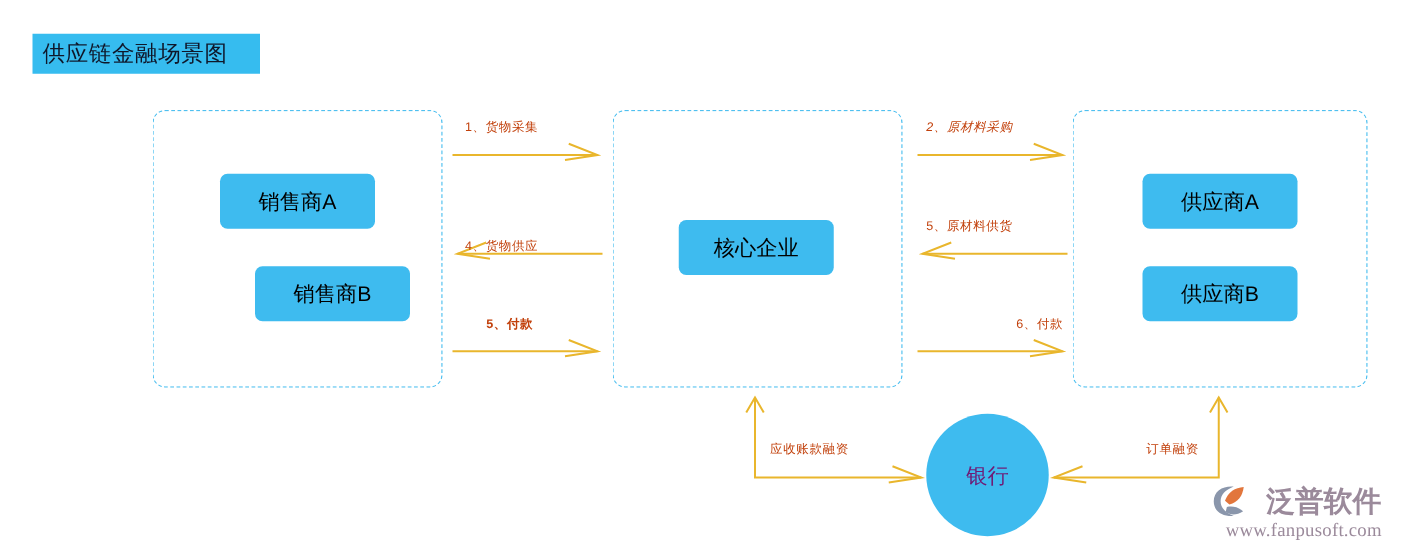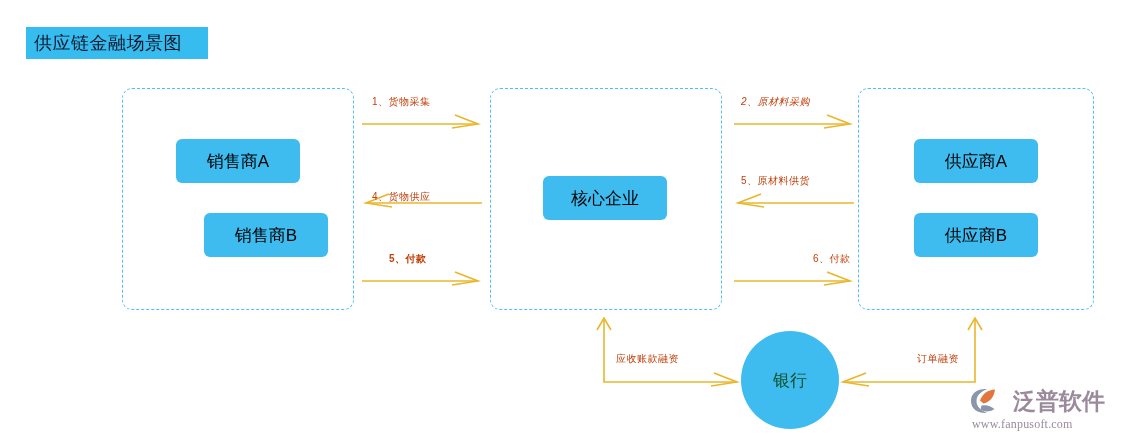--- a/index.html
+++ b/index.html
@@ -71,21 +71,21 @@
 
   
   #node-bank {
     position: absolute;
     left: 741px;
     top: 331px;
     width: 98px;
     height: 98px;
     border-radius: 50%;
     background: #3ebbef;
-    color: #14532d;
+    color: #701a75;
     font-size: 17px;
     display: flex;
     align-items: center;
     justify-content: center;
     white-space: nowrap;
   }
 
   
   .flow-label {
     position: absolute;
@@ -121,26 +121,27 @@
   #logo-wordmark {
     color: #9b8a9b;
     font-size: 23px;
     font-weight: bold;
     letter-spacing: 0px;
     white-space: nowrap;
     margin-left: 15px;
   }
   #logo-url {
     color: #9b8a9b;
-    font-size: 12px;
+    font-size: 15px;
     font-family: "Liberation Serif", "DejaVu Serif", serif;
     letter-spacing: 0.2px;
     margin-top: 1px;
     margin-left: 4px;
     white-space: nowrap;
+    text-align: center;
   }
 </style>
 </head>
 <body>
 
 <div id="canvas">
 
   <div class="title-bar">
     <span class="title-text">供应链金融场景图</span>
   </div>

